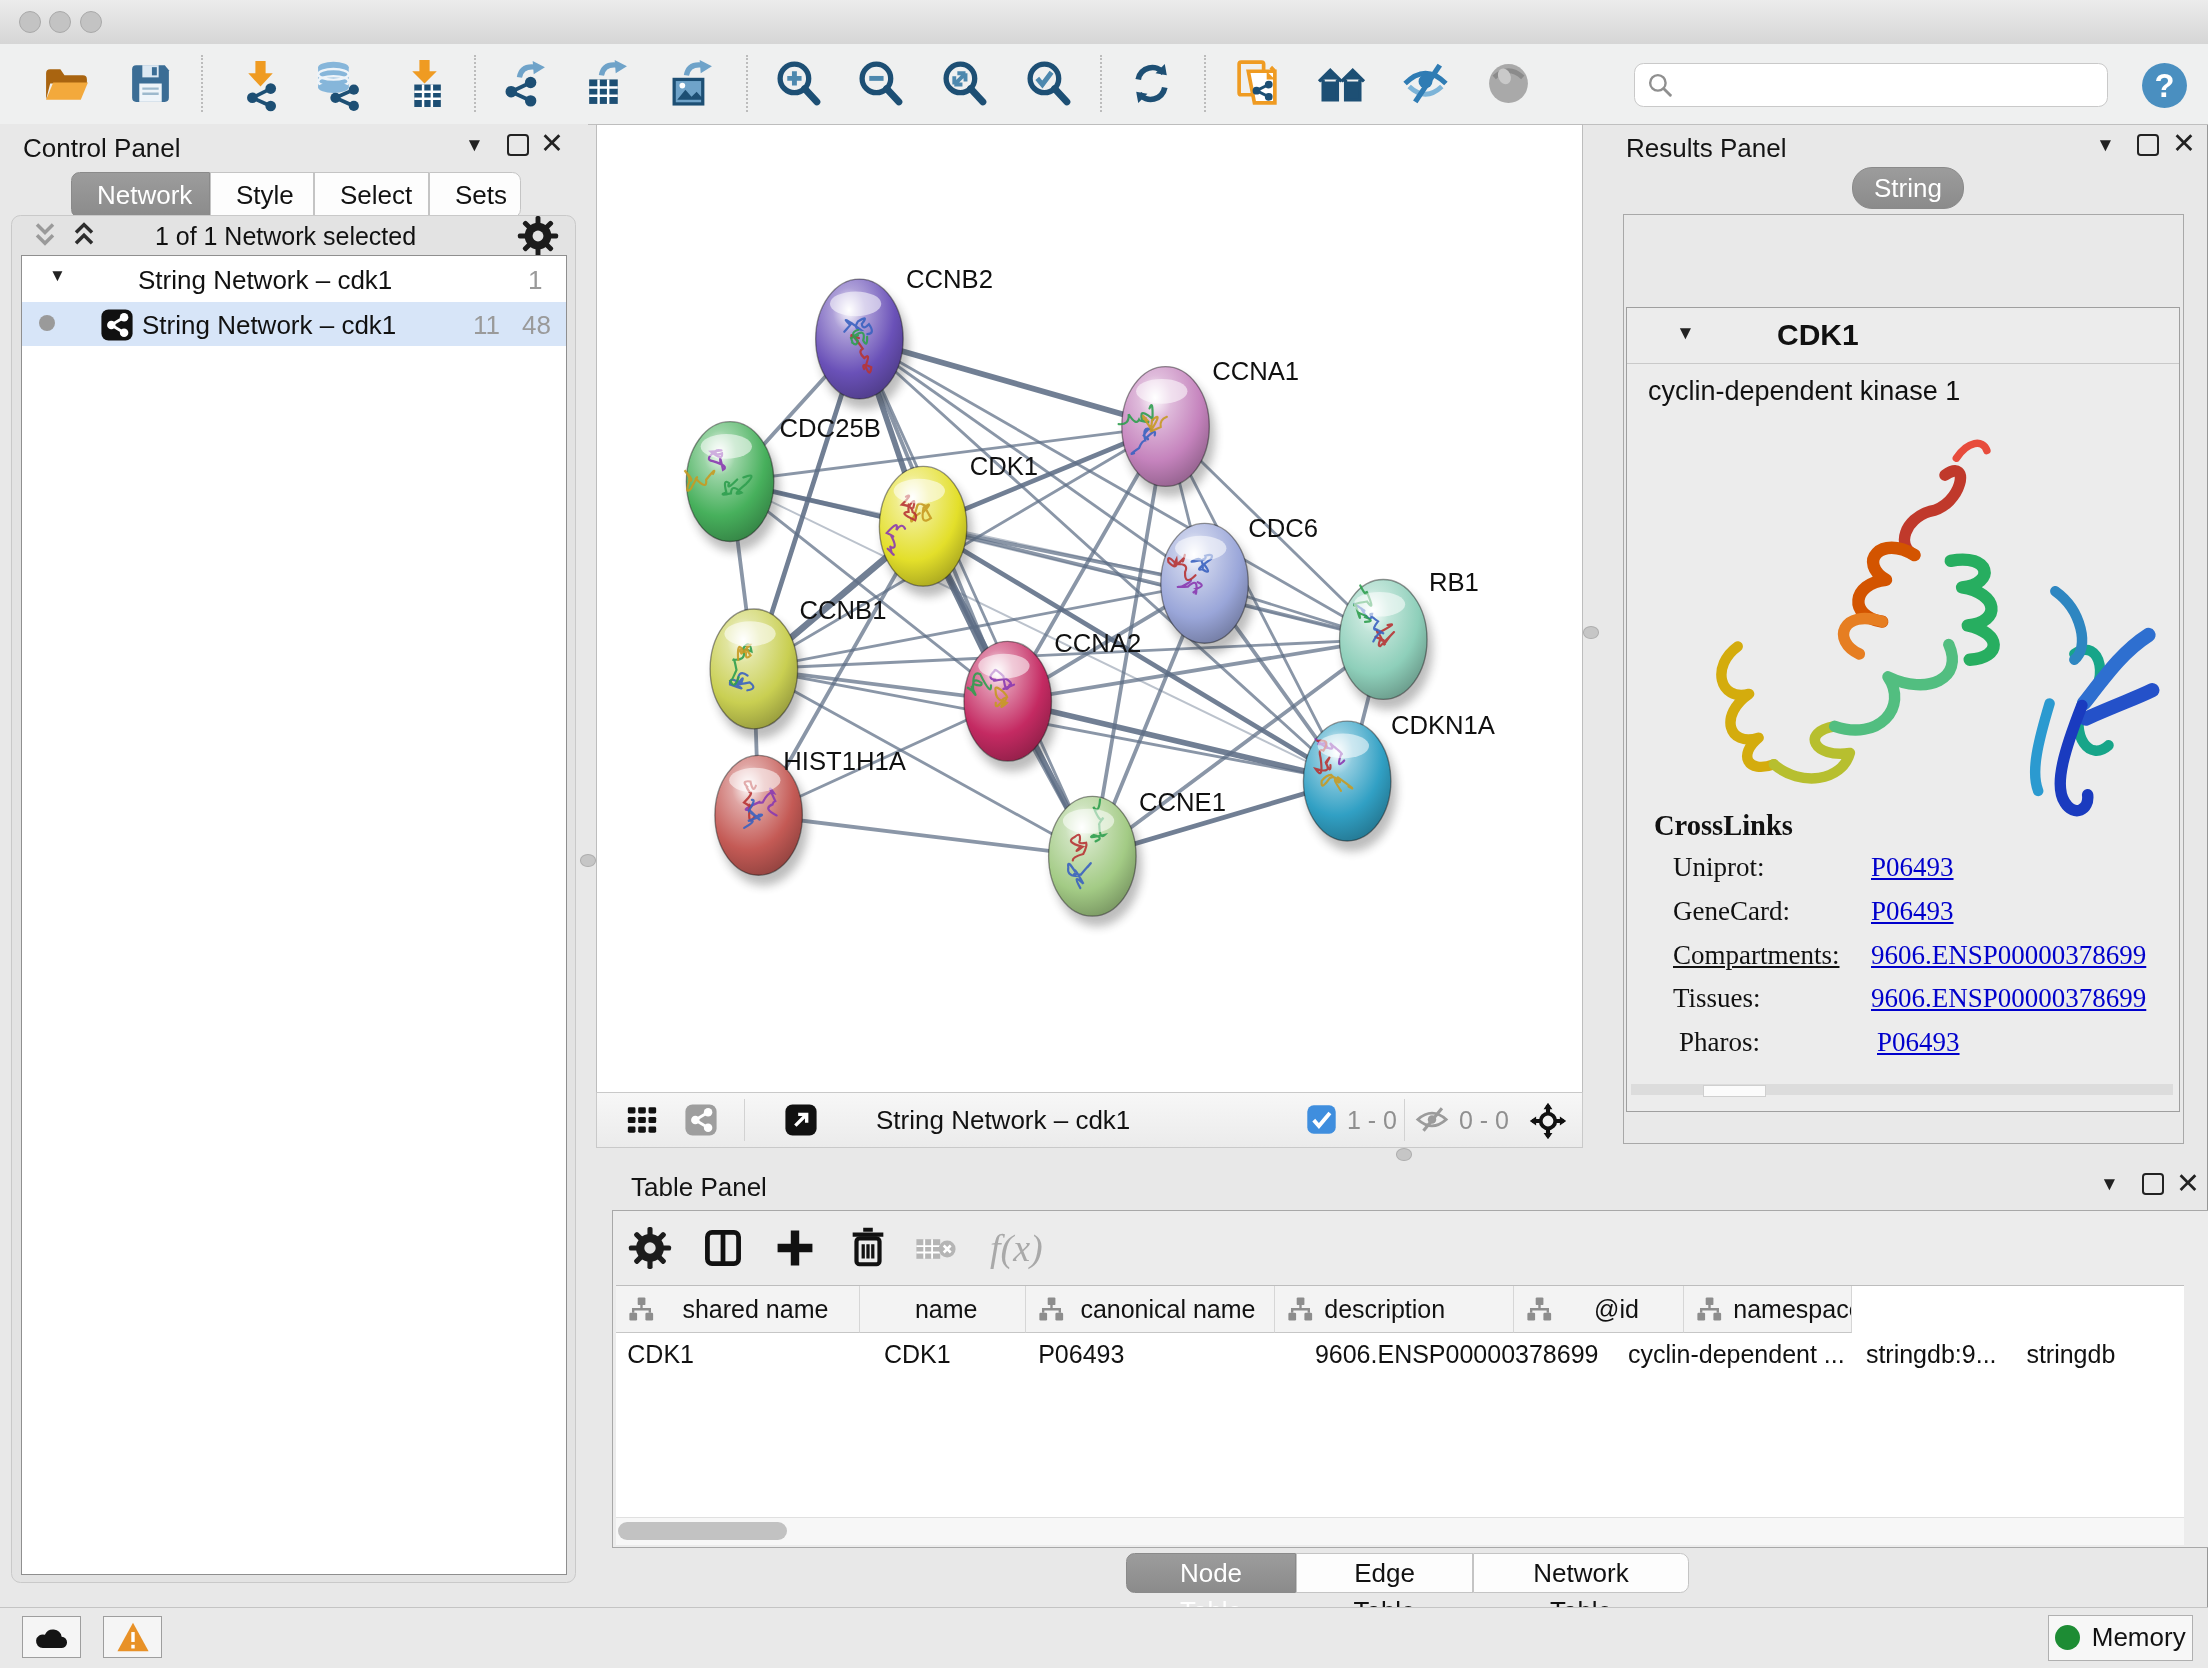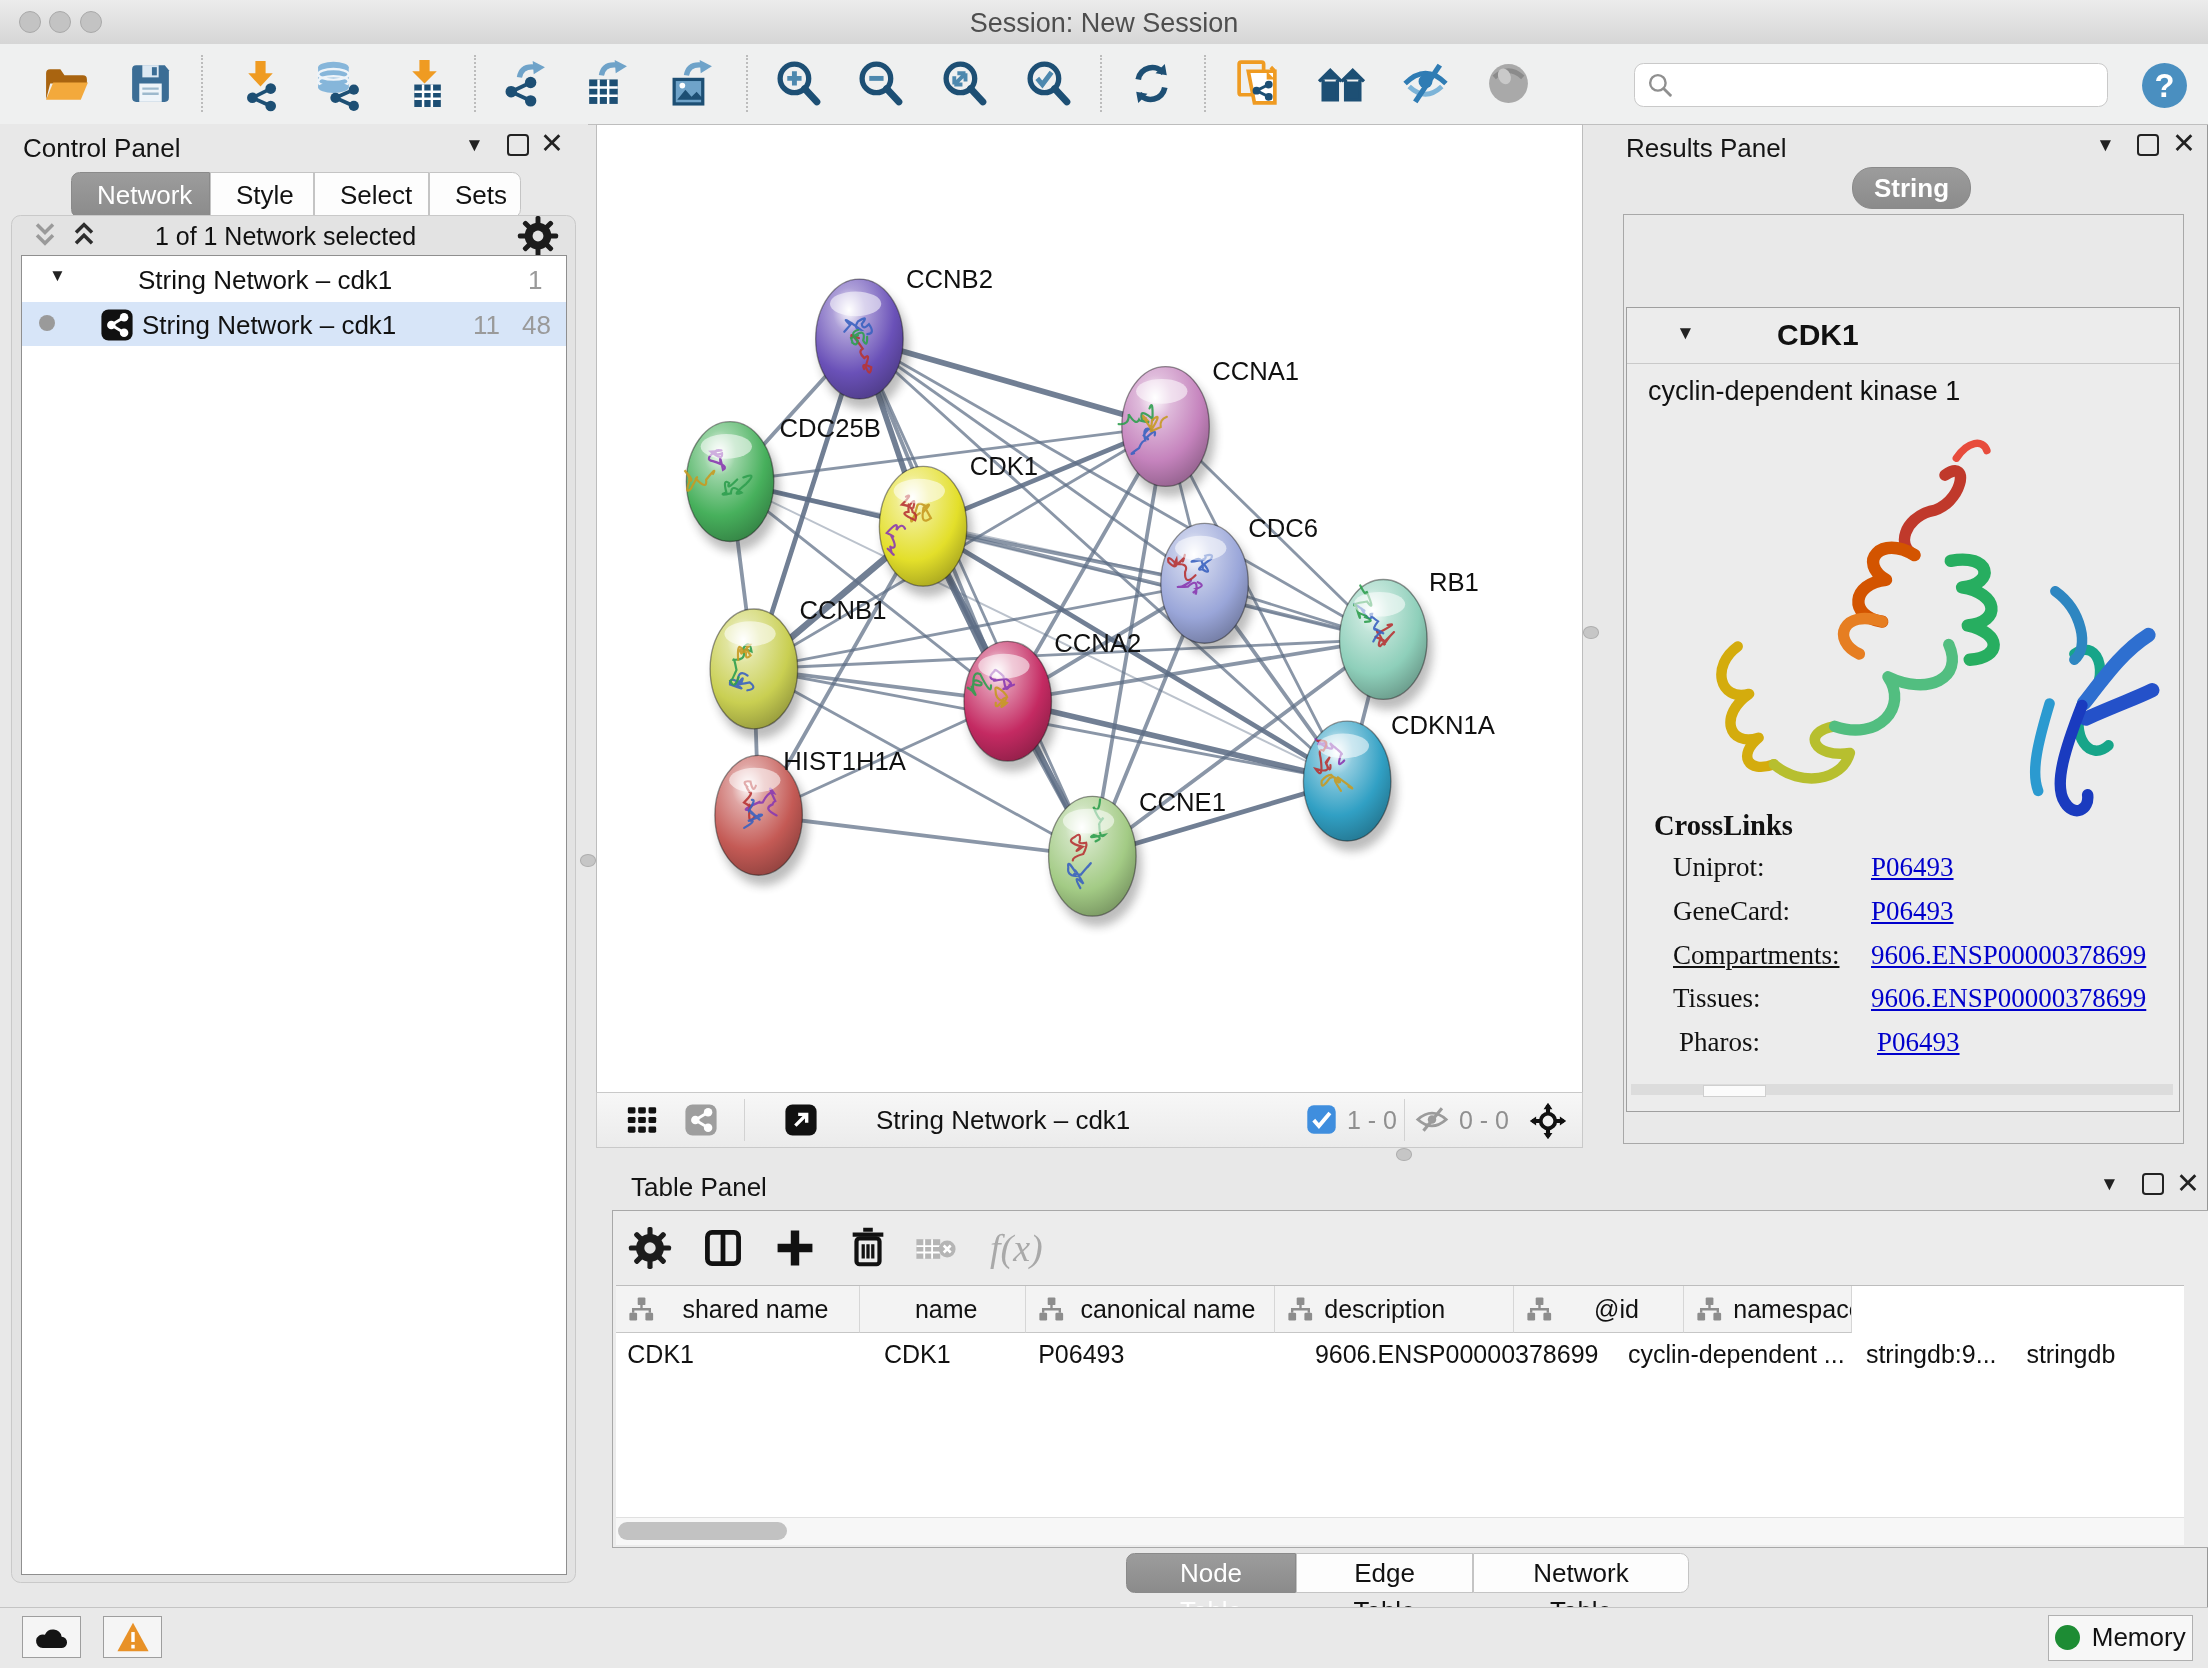--- a/index.html
+++ b/index.html
@@ -25,21 +25,21 @@
   .panel-title{font-size:26px;color:#141414;}
   .win-btn{font-size:28.5px;color:#222;line-height:28.5px;cursor:pointer;}
   .float-btn{width:18px;height:18px;border:2.9px solid #222;border-radius:3.8px;cursor:pointer;}
   .tri{font-size:19px;color:#222;cursor:pointer;}
   .tabbar{display:flex;}
   .tab{height:44px;line-height:44px;padding:0 25px;background:#fdfdfd;border:1px solid #c4c4c4;
     font-size:26px;text-align:center;cursor:pointer;color:#111;}
   .tab.first{border-radius:8.6px 0 0 8.6px;}
   .tab.last{border-radius:0 8.6px 8.6px 0;}
   .tab.active{background:linear-gradient(#9c9c9c,#8b8b8b);color:#fff;border-color:#8a8a8a;}
-  .tab.lone{border-radius:20px;font-weight:bold;}
+  .tab.lone{border-radius:20px;}
   
   #control-panel{left:0;top:124px;width:588px;height:1484px;background:#e8e8e8;}
   #cp-box{left:11.4px;top:91px;width:563px;height:1366px;background:#e3e3e3;border:1px solid #c9c9c9;border-radius:9.5px;}
   #cp-list{left:21px;top:131px;width:544px;height:1318px;background:#fff;border:1.9px solid #8f8f8f;}
   .net-row{left:0;width:100%;height:44px;font-size:26px;}
   .row-sel{background:#d7e5f8;}
   .count{color:#9a9a9a;}
   
   #network-panel{left:596px;top:124px;width:985px;height:968px;background:#fff;border:1px solid #bdbdbd;}
   #network-toolbar{left:596px;top:1092px;width:985px;height:54px;
@@ -75,21 +75,20 @@
   #memory-dot{width:25px;height:25px;border-radius:50%;background:#1d8c34;}
   .split-dot{width:14.3px;height:10.5px;border-radius:50%;background:#c6c6c6;border:1px solid #aeaeae;}
 </style>
 </head>
 <body>
 
 <div id="titlebar" class="abs">
   <div class="tl abs" style="left:19px"></div>
   <div class="tl abs" style="left:49px"></div>
   <div class="tl abs" style="left:80px"></div>
-  <div id="win-title" class="abs">Session: New Session</div>
 </div>
 
 <div id="toolbar" class="abs">
   <svg class="tb-ic abs" style="left:42px" viewBox="0 0 24 24">
     <path d="M2,20 V7 q0,-2 2,-2 h5 l2,3 h9 q2,0 2,2 v2 H4z" fill="#a96410"></path>
     <path d="M2,20 l3.5,-8.5 h17 L19,20z" fill="#f3a93c"></path>
   </svg>
   <svg class="tb-ic abs" style="left:126px" viewBox="0 0 24 24">
     <path d="M3,5 q0,-2 2,-2 h14 l2,2.5 V19 q0,2 -2,2 H5 q-2,0 -2,-2z" fill="#3b6d95"></path>
     <rect x="8" y="3" width="8" height="6" fill="#dce8f2"></rect>

